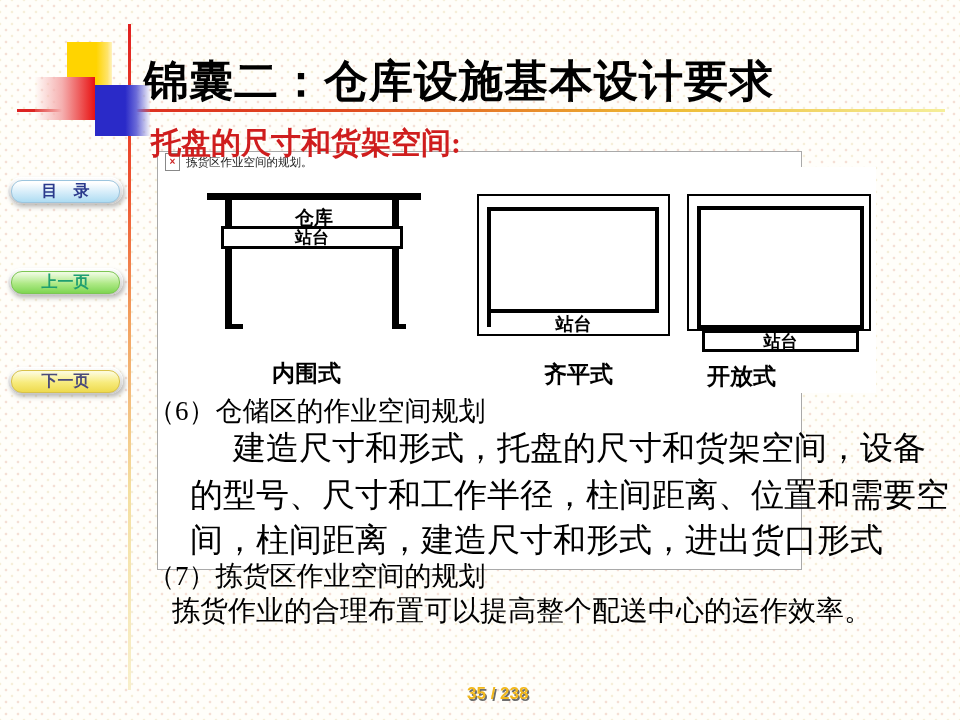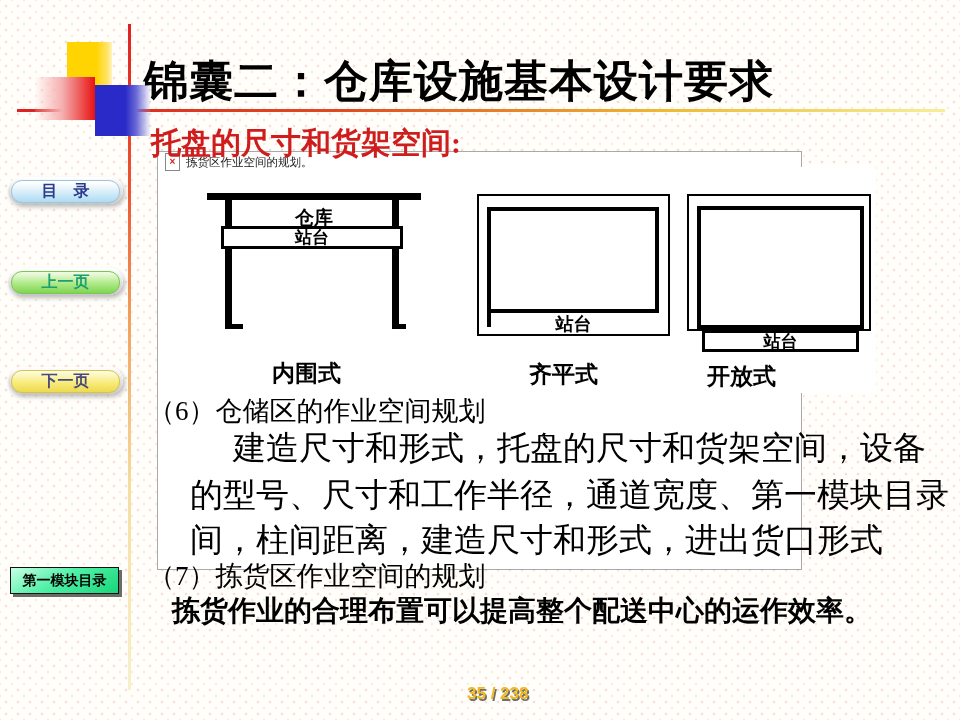--- a/index.html
+++ b/index.html
@@ -43,21 +43,21 @@
   .diagram{position:absolute;left:162px;top:167px;width:714px;height:226px;background:#fff;}
   .diagram .blk{position:absolute;background:#000;}
   .diagram .box{position:absolute;background:#fff;border-style:solid;border-color:#000;box-sizing:border-box;}
   .dg-label{position:absolute;font-family:"Liberation Sans","DejaVu Sans",sans-serif;
     font-weight:bold;color:#000;white-space:nowrap;}
   .caption{font-size:23px;}
   .center{text-align:center;}
   
   .heading{position:absolute;left:148px;font-size:27px;color:#000;white-space:nowrap;}
   .bodyline{position:absolute;font-size:33px;color:#000;white-space:nowrap;}
-  .lastline{position:absolute;left:172px;top:592px;font-size:28px;font-weight:bold;color:#000;white-space:nowrap;}
+  .lastline{position:absolute;left:172px;top:592px;font-size:28px;font-weight:normal;color:#000;white-space:nowrap;}
   
   .pagenum{position:absolute;left:467px;top:684px;
     font-family:"Liberation Sans","DejaVu Sans",sans-serif;font-size:17px;font-weight:bold;
     color:#f2b81c;text-shadow:1.5px 1.5px 0 #6e6e6e;}
   
   .pill{position:absolute;left:8px;width:115px;height:27px;border-radius:15px;
     background:linear-gradient(180deg,#ffffff,#c6c6c6);
     box-shadow:2px 3px 4px rgba(110,110,110,.45), inset 0 1px 1px #fff;
     padding:3px;box-sizing:border-box;cursor:pointer;}
   .pill-inner{height:21px;border-radius:11px;display:flex;align-items:center;justify-content:center;
@@ -98,49 +98,48 @@
     <div class="dg-label center" style="left:45px;top:38px;width:214px;font-size:19px;">仓库</div>
     <div class="box center" style="left:59px;top:59px;width:182px;height:23px;border-width:3px;">
       <span class="dg-label" style="position:static;font-size:17px;line-height:17px;">站台</span>
     </div>
     <div class="dg-label caption" style="left:110px;top:191px;">内围式</div>
 
     <div class="box" style="left:315px;top:27px;width:193px;height:142px;border-width:2px;"></div>
     <div class="box" style="left:325px;top:40px;width:172px;height:106px;border-width:4px;"></div>
     <div class="blk" style="left:325px;top:146px;width:4px;height:14px;"></div>
     <div class="dg-label center" style="left:315px;top:145px;width:193px;font-size:18px;">站台</div>
-    <div class="dg-label caption" style="left:367px;top:192px;">齐平式</div>
+    <div class="dg-label caption" style="left:382px;top:192px;">齐平式</div>
 
     <div class="box" style="left:525px;top:27px;width:184px;height:137px;border-width:2px;"></div>
     <div class="box" style="left:535px;top:39px;width:167px;height:123px;border-width:4px;"></div>
     <div class="box center" style="left:540px;top:163px;width:157px;height:22px;border-width:3px;">
       <span class="dg-label" style="position:static;font-size:17px;line-height:16px;">站台</span>
     </div>
     <div class="dg-label caption" style="left:545px;top:194px;">开放式</div>
   </div>
 
   <div class="ph-icon">×</div>
   <div class="ph-text">拣货区作业空间的规划。</div>
 
   <div class="title">锦囊二：仓库设施基本设计要求</div>
   <div class="subtitle">托盘的尺寸和货架空间:</div>
 
   <div class="heading" style="top:393px;">（6）仓储区的作业空间规划</div>
   <div class="bodyline" style="left:233px;top:426px;">建造尺寸和形式，托盘的尺寸和货架空间，设备</div>
-  <div class="bodyline" style="left:190px;top:473px;">的型号、尺寸和工作半径，通道宽度、第一模块目录</div>
+  <div class="bodyline" style="left:190px;top:473px;">的型号、尺寸和工作半径，柱间距离、位置和需要空</div>
   <div class="bodyline" style="left:190px;top:518px;">间，柱间距离，建造尺寸和形式，进出货口形式</div>
   <div class="heading" style="top:558px;">（7）拣货区作业空间的规划</div>
   <div class="lastline">拣货作业的合理布置可以提高整个配送中心的运作效率。</div>
 
   <div class="pagenum">35 / 238</div>
 
   <div class="pill btn-toc">
     <div class="pill-inner pi-blue">目　录</div>
   </div>
   <div class="pill btn-prev">
     <div class="pill-inner pi-green">上一页</div>
   </div>
   <div class="pill btn-next">
     <div class="pill-inner pi-yellow">下一页</div>
   </div>
-  <div class="btn-module">第一模块目录</div>
 
 </div>
 
 </body></html>

